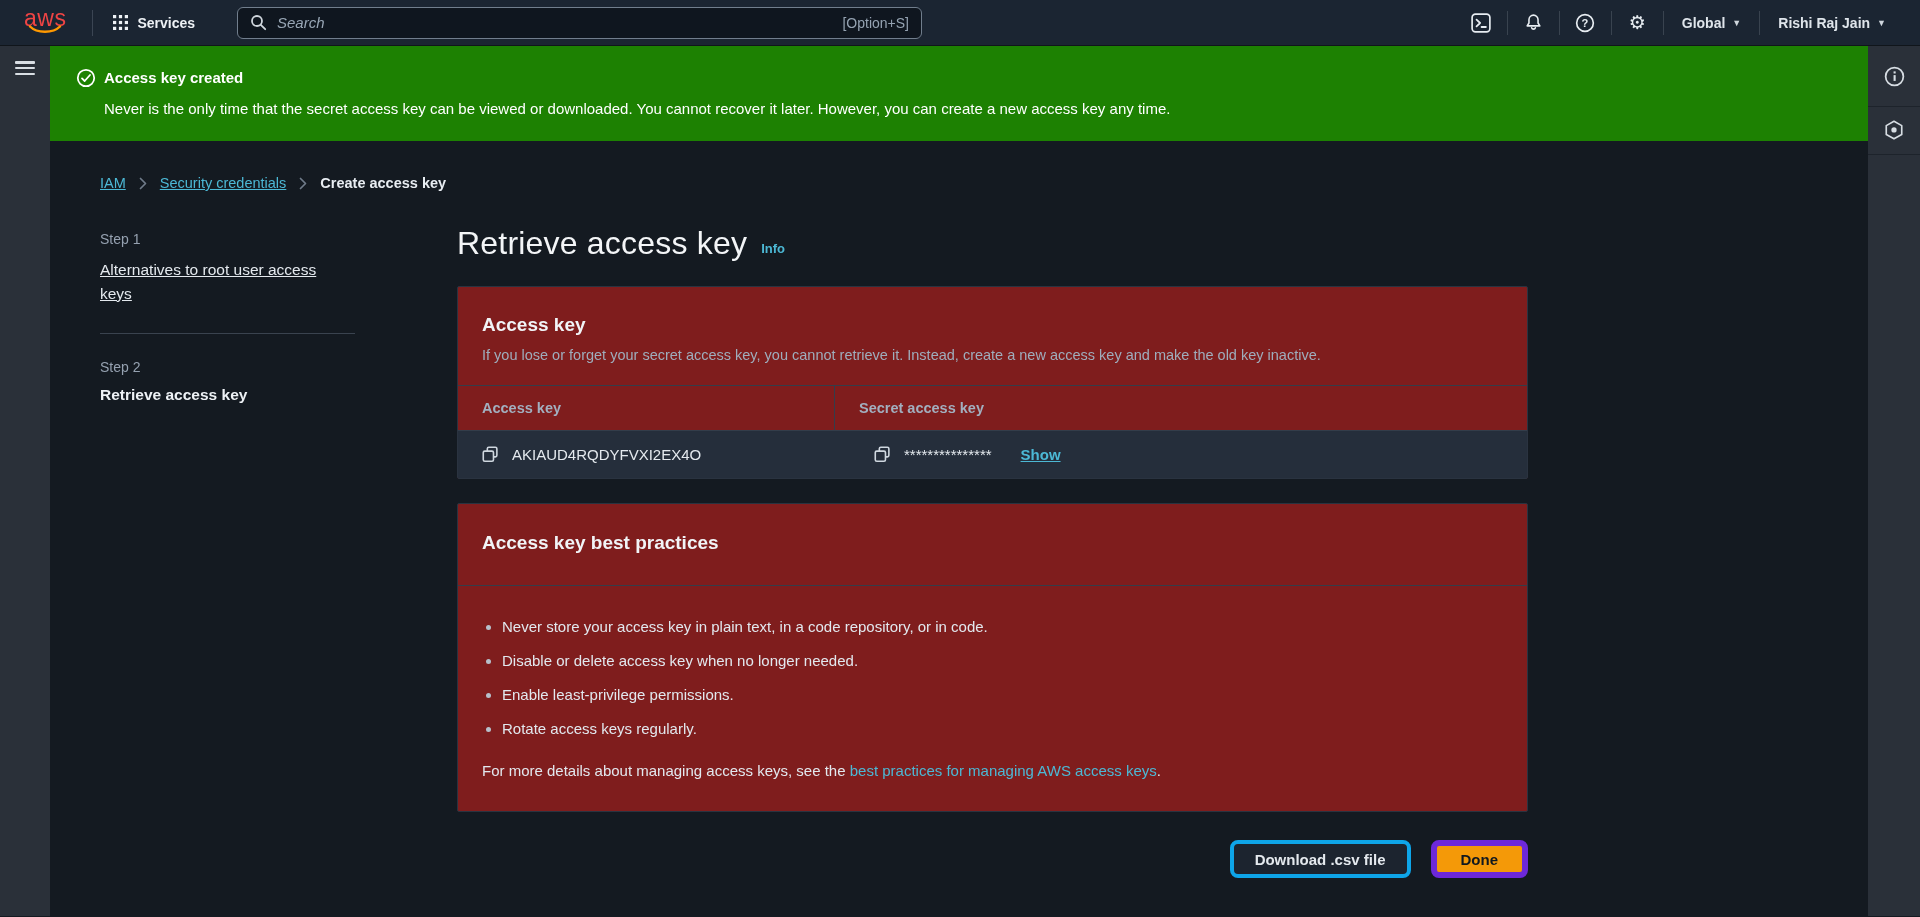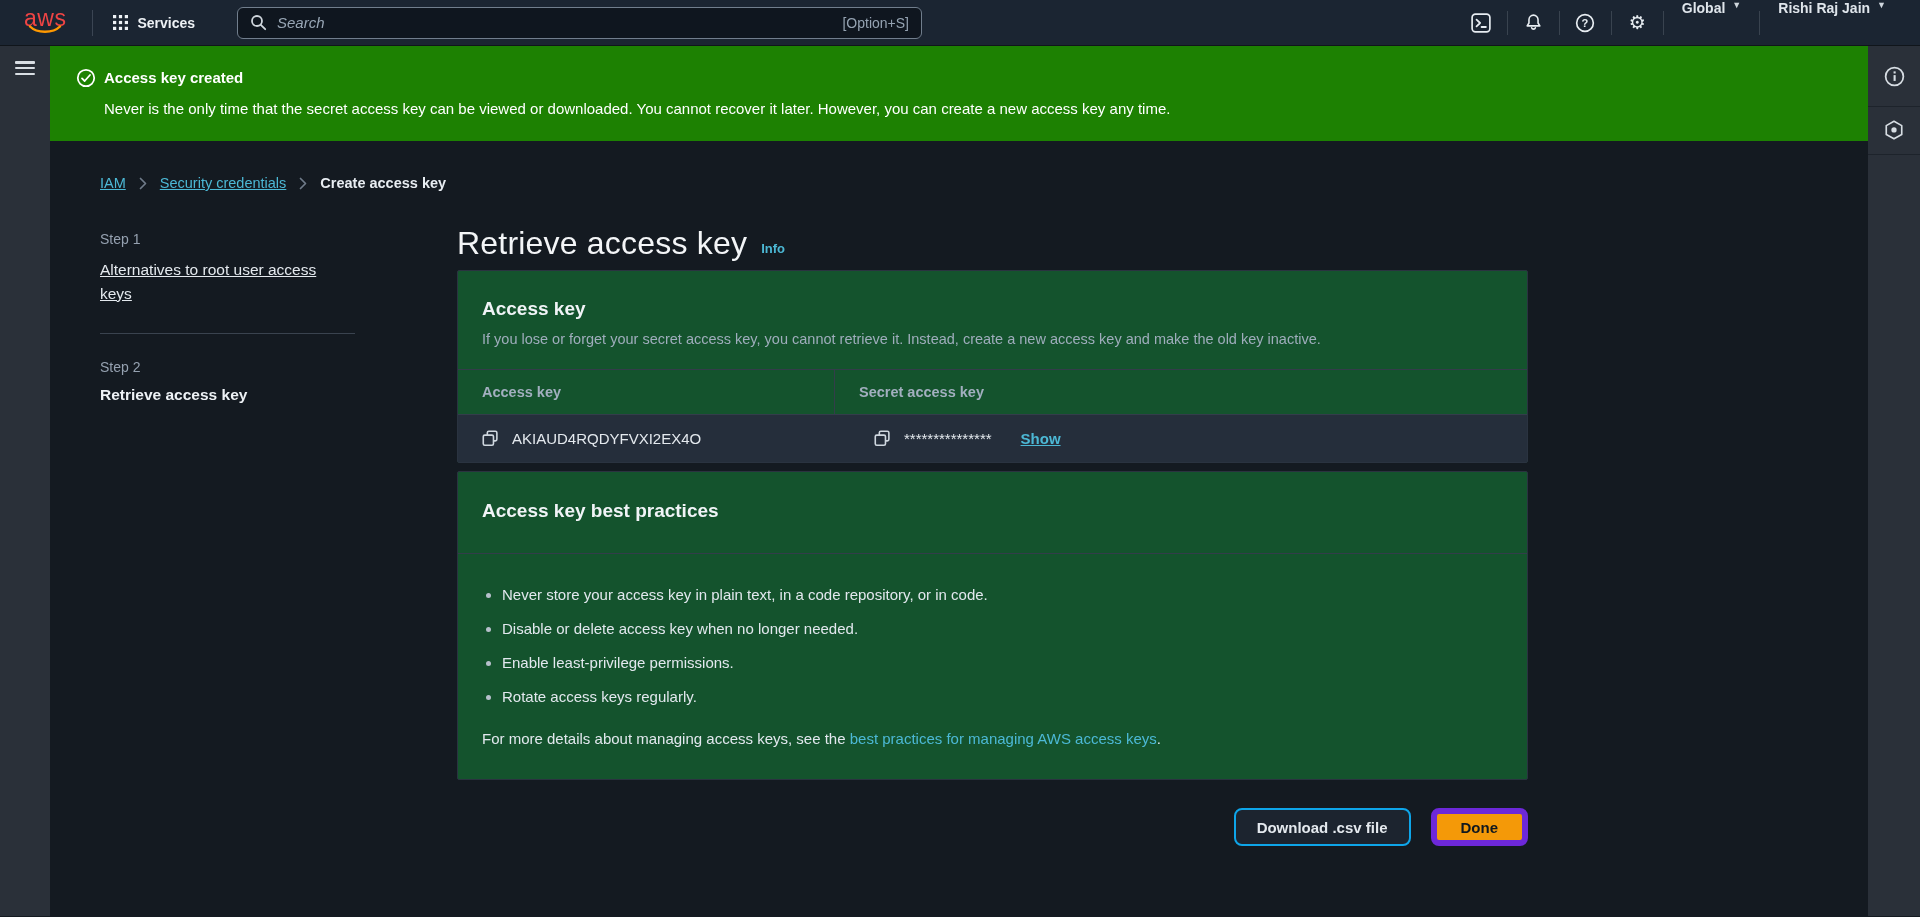--- a/index.html
+++ b/index.html
@@ -29,21 +29,21 @@
   }
   .search-wrap input {
     flex:1; background:transparent; border:none; outline:none;
     color:#e4e9ee; font-size:15px; font-family:"Liberation Sans", sans-serif;
   }
   .search-wrap input::placeholder { color:#98a6b5; font-style:italic; }
   .search-shortcut { color:#95a3b2; font-size:14px; }
   .tb-right { margin-left:auto; display:flex; align-items:center; height:46px; }
   .icon-btn { width:51px; height:46px; display:flex; align-items:center; justify-content:center; cursor:pointer; }
   .tb-sep { width:1px; height:24px; background:#39434f; }
-  .tb-text-btn { display:flex; align-items:flex-start; gap:7px; padding:0 18px; height:46px; cursor:pointer; }
+  .tb-text-btn { display:flex; align-items:center; gap:7px; padding:0 18px; height:46px; cursor:pointer; }
   .tb-text-btn .lbl { font-size:14px; font-weight:700; color:#dfe5eb; }
   .caret { font-size:9px; color:#cfd6dd; }
   .gear-glyph { font-family:"DejaVu Sans", sans-serif; font-size:19px; color:#e8edf2; line-height:1; }
 
   
   .shell { display:flex; height:870px; }
   .rail-left { width:50px; background:#2a3039; padding-top:15px; display:flex; justify-content:center; align-items:flex-start; }
   .hamburger { cursor:pointer; }
   .hamburger .bar { width:20px; height:2.5px; background:#d9dee4; margin-bottom:3.4px; border-radius:1px; }
   .rail-right { width:52px; background:#2a3039; display:flex; flex-direction:column; align-items:stretch; }
@@ -69,21 +69,21 @@
   .step-label { color:#95a1b0; font-size:14px; margin-bottom:11px; }
   .step-link { color:#e4e9ee; font-size:15.5px; text-decoration:underline; line-height:24px; display:inline-block; width:228px; cursor:pointer; }
   .steps-divider { height:1px; background:#3a434f; margin:27px 0 25px; }
   .step-current { font-weight:700; font-size:15.5px; color:#eef2f6; }
 
   .main { width:1071px; margin-left:102px; }
   .h1-row { display:flex; align-items:flex-end; gap:14px; margin-top:-7px; }
   .page-title { font-size:32px; font-weight:500; color:#f3f5f7; line-height:38px; letter-spacing:.2px; }
   .info-link { color:#4cb8d5; font-weight:700; font-size:13px; margin-bottom:6px; cursor:pointer; }
 
-  .card { background:#14532d; border:1px solid #2a3340; border-radius:2px; margin-top:8px; }
+  .card { background:#7f1d1d; border:1px solid #2a3340; border-radius:2px; margin-top:24px; }
   .card-header { padding:27px 24px 22px; }
   .card-header.no-desc { padding:28px 24px 31px; }
   .card-title { font-size:19px; font-weight:700; color:#f1f4f7; }
   .card-desc { font-size:14.5px; color:#9fadbc; margin-top:11px; }
 
   .table-head { display:flex; border-top:1px solid #333d4a; }
   .th { padding:14px 24px; color:#a2afbf; font-weight:700; font-size:14.5px; }
   .th1 { width:376px; flex-shrink:0; }
   .th2 { flex:1; border-left:1px solid #333d4a; }
   .table-row { display:flex; background:#252e3b; border-top:1px solid #333d4a; }
@@ -94,21 +94,21 @@
   .show-link { color:#4cb8d5; font-weight:700; text-decoration:underline; margin-left:16px; cursor:pointer; }
 
   .bp-list { margin:30px 0 0; padding-left:44px; list-style:disc; }
   .bp-list li { margin-bottom:12px; font-size:15px; color:#e2e8ee; line-height:22px; }
   .bp-list li::marker { color:#b7c0cb; }
   .bp-footer { padding:8px 24px 29px; font-size:15px; color:#e2e8ee; line-height:22px; }
   .bp-footer .inline-link { color:#4cb8d5; cursor:pointer; }
 
   .actions { display:flex; justify-content:flex-end; gap:20px; margin-top:28px; width:1071px; }
   .btn { height:38px; border-radius:8px; font-weight:700; font-size:15px; display:flex; align-items:center; cursor:pointer; font-family:"Liberation Sans", sans-serif; }
-  .btn-secondary { padding:0 21px; background:#1c242f; border:2px solid #0ea5e9; color:#e4e9ee; }
+  .btn-secondary { padding:0 21px; background:#1c242f; border:4px solid #0ea5e9; color:#e4e9ee; }
   .btn-primary { padding:0 24px; background:#f49908; border:6px solid #6d28d9; color:#10181f; }
 </style>
 </head>
 <body>
 
 <div class="topbar">
   <div class="logo">
     <span class="logo-text">aws</span>
     <span>
       <svg width="36" height="9" viewBox="0 0 36 9">

